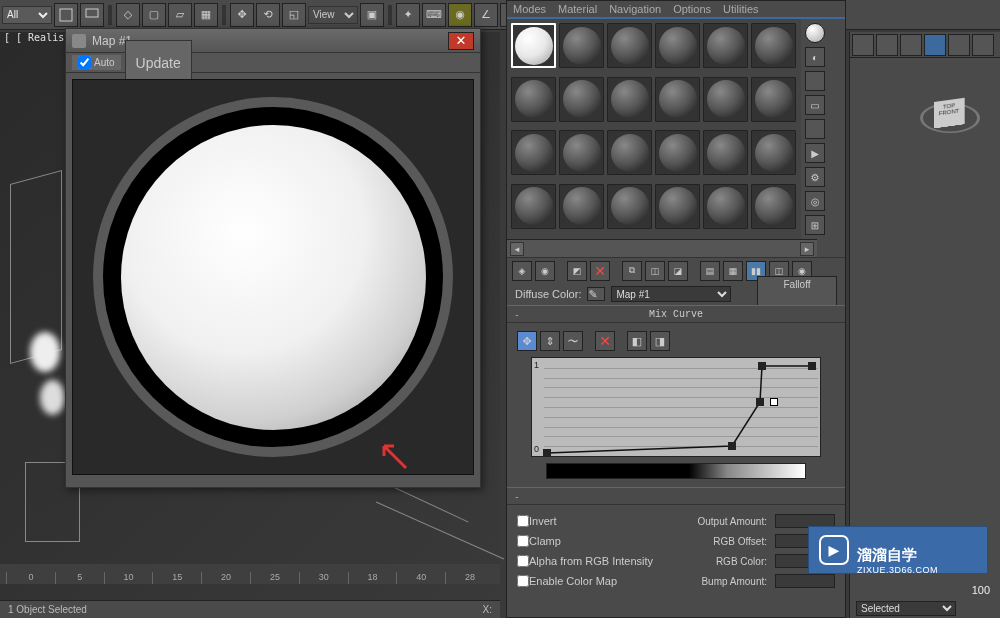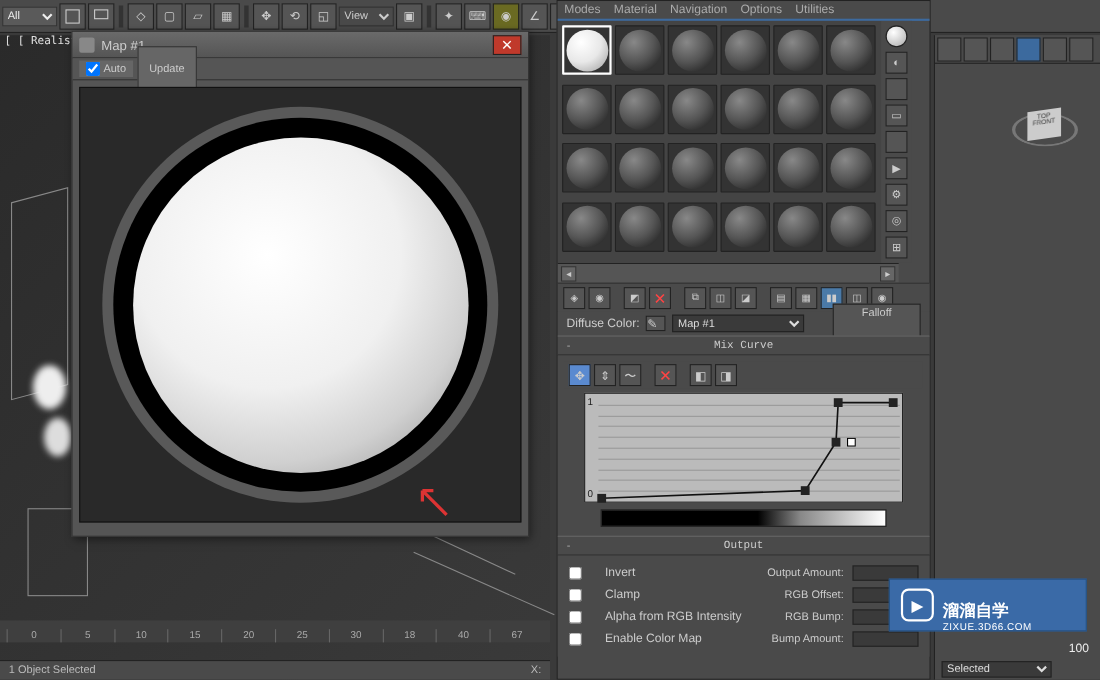--- a/index.html
+++ b/index.html
@@ -24,21 +24,21 @@
   .top-toolbar .big3 { font-size: 18px; color: #bbb; margin: 0 4px; }
 
   
   .map-dialog { position: absolute; top: 28px; left: 65px; width: 416px; height: 460px; background: #555; border: 1px solid #333; box-shadow: 2px 2px 8px rgba(0,0,0,0.5); }
   .map-dialog .titlebar { height: 24px; background: linear-gradient(#6a6a6a, #555); display: flex; align-items: center; padding: 0 6px; border-bottom: 1px solid #333; }
   .map-dialog .titlebar .icon { width: 14px; height: 14px; background: #888; border-radius: 2px; margin-right: 6px; }
   .map-dialog .titlebar .title { flex: 1; color: #ccc; font-size: 12px; }
   .map-dialog .titlebar .close { width: 26px; height: 18px; background: #c0392b; color: #fff; text-align: center; line-height: 16px; font-size: 13px; border: 1px solid #222; }
   .map-dialog .opts { height: 20px; background: #555; display: flex; align-items: center; gap: 4px; padding: 0 6px; border-bottom: 1px solid #333; }
   .map-dialog .opts label { display: flex; align-items: center; gap: 3px; background: #666; padding: 1px 6px; font-size: 10px; }
-  .map-dialog .opts .update { background: #666; padding: 14px 10px; font-size: 10px; border: 1px solid #333; }
+  .map-dialog .opts .update { background: #666; padding: 14px 10px; font-size: 14px; border: 1px solid #333; }
   .map-dialog .preview { margin: 6px; height: 396px; background: #292929; border: 1px solid #111; display: flex; align-items: center; justify-content: center; position: relative; }
   .map-sphere-outer { width: 360px; height: 360px; border-radius: 50%; background: #595959; position: relative; }
   .map-sphere-black { position: absolute; inset: 0; width: 340px; height: 340px; margin: 10px; border-radius: 50%; background: #000; }
   .map-sphere-inner { position: absolute; width: 305px; height: 305px; top: 28px; left: 28px; border-radius: 50%; background: radial-gradient(circle at 40% 35%, #fff, #f0f0f0 45%, #d0d0d0 70%, #a0a0a0 90%); }
 
   .arrow-red-1 { position: absolute; top: 440px; left: 378px; width: 32px; height: 32px; }
 
   
   .material-editor { position: absolute; left: 506px; top: 0; width: 340px; height: 618px; background: #4a4a4a; border: 1px solid #222; }
   .material-editor .menu { height: 18px; background: #4a4a4a; display: flex; gap: 12px; padding: 1px 6px; align-items: center; font-size: 11px; color: #999; border-bottom: 2px solid #3d6a9e; }
@@ -79,21 +79,21 @@
   .curve-graph { width: 290px; height: 100px; background: #bbb; border: 1px solid #222; position: relative; margin: 4px auto; }
   .curve-graph .yax { position: absolute; left: 2px; font-size: 9px; color: #222; }
   .curve-graph .grid-line { position: absolute; left: 12px; right: 2px; height: 1px; background: #999; }
   .curve-path { position: absolute; stroke: #111; stroke-width: 1.5; fill: none; }
   .cp { position: absolute; width: 8px; height: 8px; background: #222; }
   .cp.h { border-radius: 0; }
   .gradient-bar { width: 260px; height: 16px; margin: 6px auto 2px; background: linear-gradient(to right, #000 0%, #000 55%, #888 70%, #fff 100%); border: 1px solid #222; }
 
   .output-body { padding: 6px 10px; background: #4a4a4a; }
   .out-row { display: flex; align-items: center; height: 20px; gap: 8px; }
-  .out-row .chk { display: flex; align-items: flex-end; gap: 21px; flex: 1; }
+  .out-row .chk { display: flex; align-items: flex-end; gap: 0; flex: 1; }
   .out-row .chk input { width: 12px; height: 12px; }
   .out-row .rlabel { text-align: right; color: #ccc; font-size: 10px; }
   .out-row .spin { width: 60px; height: 14px; background: #3a3a3a; border: 1px solid #222; }
   .colormap-row { display: flex; align-items: center; gap: 4px; padding: 2px 10px; color: #ccc; font-size: 10px; }
 
   
   .right-panel { position: absolute; left: 849px; top: 32px; width: 151px; height: 586px; background: #4a4a4a; border-left: 1px solid #222; }
   .right-tabs { height: 26px; display: flex; gap: 2px; padding: 2px; background: #4a4a4a; border-bottom: 1px solid #222; }
   .right-tabs .rtab { width: 22px; height: 22px; background: #555; border: 1px solid #222; }
   .right-tabs .rtab.act { background: #3c6a9e; }
@@ -347,21 +347,20 @@
       <div class="cp" style="left:224px; top:40px"></div>
       <div class="cp" style="left:226px; top:4px"></div>
       <div class="cp" style="left:276px; top:4px"></div>
       <div class="cp h" style="left:238px; top:40px;background:#fff;border:1px solid #000"></div>
     </div>
     <div class="gradient-bar"></div>
   </div>
 
   <div class="rollout-head">
     <span class="minus">-</span>
-    <span class="rh-title">Output</span>
   </div>
   <div class="output-body">
     <div class="out-row">
       <label class="chk">
           <input type="checkbox" style=""> 
           <span>Invert</span>
         </label>
       <span class="rlabel">Output Amount:</span>
       <div class="spin"></div>
     </div>
@@ -371,21 +370,21 @@
           <span>Clamp</span>
         </label>
       <span class="rlabel">RGB Offset:</span>
       <div class="spin"></div>
     </div>
     <div class="out-row">
       <label class="chk">
           <input type="checkbox" style=""> 
           <span>Alpha from RGB Intensity</span>
         </label>
-      <span class="rlabel">RGB Bump:</span>
+      <span class="rlabel">RGB Color:</span>
       <div class="spin"></div>
     </div>
     <div class="out-row">
       <label class="chk">
           <input type="checkbox" style=""> 
           <span>Enable Color Map</span>
         </label>
       <span class="rlabel">Bump Amount:</span>
       <div class="spin"></div>
     </div>
@@ -412,21 +411,21 @@
 <div class="timeline">
   <div class="tick">0</div>
   <div class="tick">5</div>
   <div class="tick">10</div>
   <div class="tick">15</div>
   <div class="tick">20</div>
   <div class="tick">25</div>
   <div class="tick">30</div>
   <div class="tick">18</div>
   <div class="tick">40</div>
-  <div class="tick">67</div>
+  <div class="tick">28</div>
 </div>
 <div class="status">
   <span>1 Object Selected</span>
   <span>X:</span>
 </div>
 
 <div class="watermark">
   <div class="play">▶</div>
   <div class="txt">
     <span class="big">溜溜自学</span>

